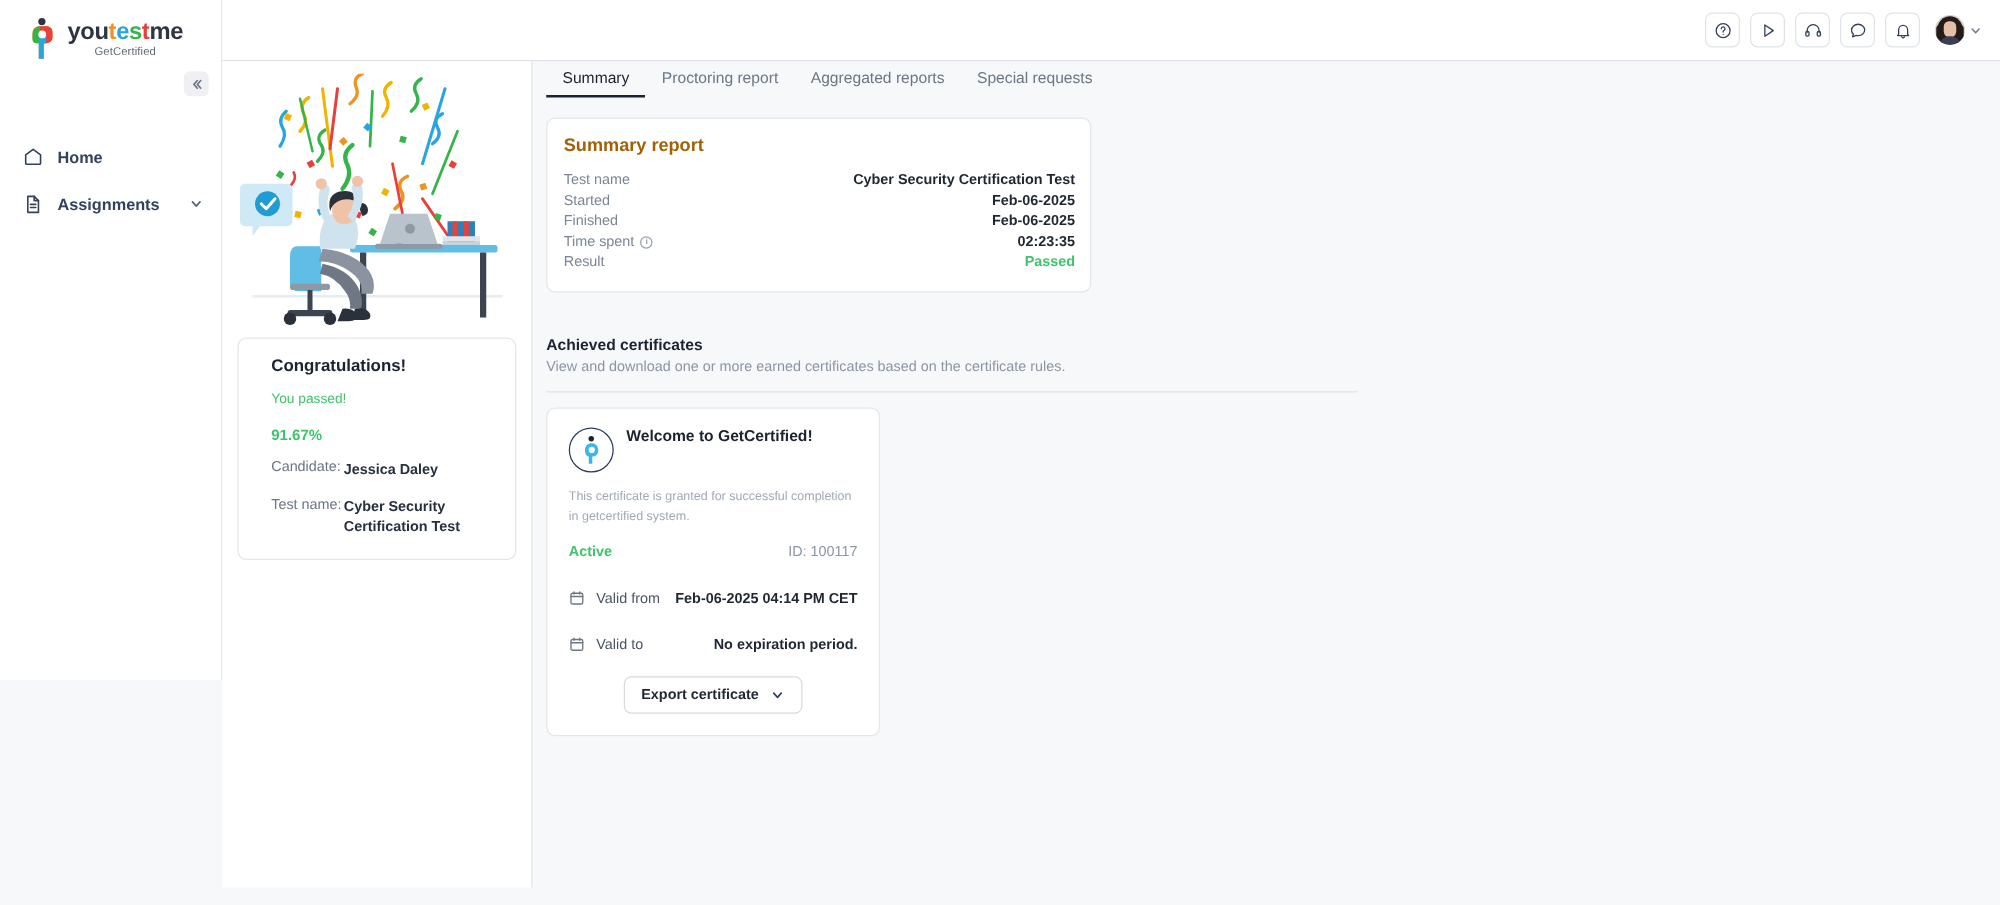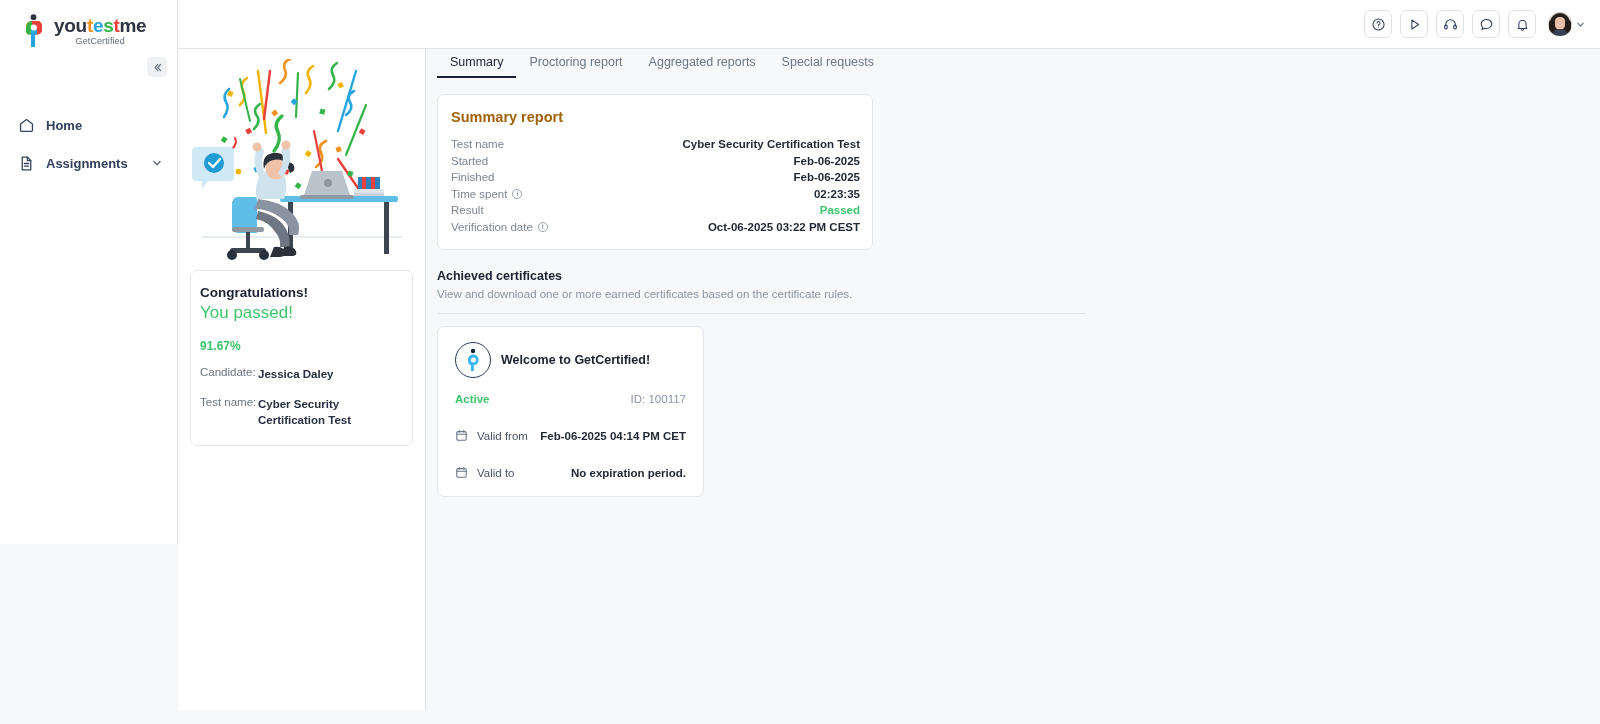--- a/index.html
+++ b/index.html
@@ -83,24 +83,24 @@
   
   .result-panel {
     width: 248px; flex: 0 0 248px; background: #fff;
     border-right: 1px solid #dfe3e8; height: 661px;
     padding: 10px 10px 0 10px;
   }
   .illu { width: 228px; height: 205px; display:block; margin: 0 auto; }
 
   .congrats-card {
     margin: 6px 2px 0 2px; border: 1px solid #e3e7ec; border-radius: 7px;
-    padding: 14px 14px 16px 9px;
+    padding: 14px 14px 16px 26px;
   }
   .congrats-title { font-size: 13.5px; font-weight: 700; color: #1b2230; }
-  .congrats-sub { font-size: 17px; color: #3fc46b; margin-top: 3px; }
+  .congrats-sub { font-size: 11px; color: #3fc46b; margin-top: 13px; }
   .congrats-score { font-size: 12px; color: #3fc46b; font-weight: 600; margin-top: 16px; }
   .kv { display: flex; margin-top: 13px; font-size: 11.5px; }
   .kv .k { width: 58px; flex: 0 0 58px; color: #6a7585; }
   .kv .v { color: #26303f; font-weight: 600; line-height: 1.45; }
 
   
   .report-area { flex: 1; position: relative; }
 
   .tabs {
     display: flex; gap: 0; height: 32px; align-items: flex-start;
@@ -134,21 +134,21 @@
 
   .ach-sec { position: absolute; left: 11px; top: 220px; width: 660px; }
   .ach-title { font-size: 12.5px; font-weight: 700; color: #1b2230; }
   .ach-desc { font-size: 11.5px; color: #8b95a3; margin-top: 5px; }
   .ach-divider { width: 649px; height: 1px; background: #dfe3e8; margin-top: 13px; }
 
   .cert-card {
     margin-top: 12px; width: 267px; border: 1px solid #e3e7ec; border-radius: 7px;
     background: #fff; padding: 15px 17px 17px 17px;
   }
-  .cert-head { display: flex; align-items: center; gap: 10px; }
+  .cert-head { display: flex; align-items: flex-start; gap: 10px; }
   .cert-logo {
     width: 36px; height: 36px; flex: 0 0 36px; border-radius: 50%;
     border: 1.5px solid #2b3a5e; display: flex; align-items: center; justify-content: center;
   }
   .cert-name { font-size: 12.5px; font-weight: 700; color: #1b2230; }
   .cert-desc { font-size: 10px; color: #a0a9b6; line-height: 1.55; margin-top: 12px; }
   .cert-status-row { display: flex; align-items: center; margin-top: 15px; font-size: 11.5px; }
   .cert-status { color: #3fc46b; font-weight: 600; }
   .cert-id { margin-left: auto; color: #8b95a3; }
   .cert-row { display: flex; align-items: center; margin-top: 24px; font-size: 11.5px; }
@@ -403,45 +403,39 @@
                 <i class="info-i">i</i>
               </span>
             <span class="val">02:23:35</span>
           </div>
           <div class="srow">
             <span class="lbl">
                 <span>Result</span>
               </span>
             <span class="val pass">Passed</span>
           </div>
-          <div class="srow">
-            <span class="lbl">
-                <span>Verification date</span>
-                <i class="info-i">i</i>
-              </span>
-            <span class="val">Oct-06-2025 03:22 PM CEST</span>
-          </div>
         </div>
 
         <div class="ach-sec">
           <div class="ach-title">Achieved certificates</div>
           <div class="ach-desc">View and download one or more earned certificates based on the certificate rules.</div>
           <div class="ach-divider"></div>
 
           <div class="cert-card">
             <div class="cert-head">
               <div class="cert-logo">
                 <svg width="20" height="24" viewBox="0 0 20 24">
                   <circle cx="10" cy="3" r="2.2" fill="#1b2230"></circle>
                   <path d="M5 12.2 C5 8.6 7.4 6.6 10.4 6.6 C13.6 6.6 15.6 9 15.6 12.1 C15.6 15.2 13.4 17.2 10.8 17.2 L10.8 23 L8 23 L8 17.2 C6.2 17 5 15 5 12.2 Z" fill="#39b6ec"></path>
                   <circle cx="10.4" cy="11.9" r="2.5" fill="#ffffff"></circle>
                 </svg>
               </div>
               <div class="cert-name">Welcome to GetCertified!</div>
             </div>
+            <div class="cert-desc">This certificate is granted for successful completion in getcertified system.</div>
             <div class="cert-status-row">
               <span class="cert-status">Active</span>
               <span class="cert-id">ID: 100117</span>
             </div>
             <div class="cert-row">
               <svg class="cal" viewBox="0 0 16 16" fill="none" stroke="currentColor" stroke-width="1.3" stroke-linecap="round" stroke-linejoin="round">
                 <rect x="2.2" y="3.2" width="11.6" height="10.6" rx="1.6"></rect>
                   <line x1="2.2" y1="6.4" x2="13.8" y2="6.4"></line>
                 <line x1="5.2" y1="1.8" x2="5.2" y2="4"></line>
                   <line x1="10.8" y1="1.8" x2="10.8" y2="4"></line>
@@ -452,19 +446,27 @@
             <div class="cert-row">
               <svg class="cal" viewBox="0 0 16 16" fill="none" stroke="currentColor" stroke-width="1.3" stroke-linecap="round" stroke-linejoin="round">
                 <rect x="2.2" y="3.2" width="11.6" height="10.6" rx="1.6"></rect>
                   <line x1="2.2" y1="6.4" x2="13.8" y2="6.4"></line>
                 <line x1="5.2" y1="1.8" x2="5.2" y2="4"></line>
                   <line x1="10.8" y1="1.8" x2="10.8" y2="4"></line>
               </svg>
               <span class="rl">Valid to</span>
               <span class="rv">No expiration period.</span>
             </div>
+            <div class="export-wrap">
+              <button class="export-btn">
+                <span>Export certificate</span>
+                <svg class="chev" viewBox="0 0 16 16" fill="none" stroke="currentColor" stroke-width="1.8" stroke-linecap="round" stroke-linejoin="round">
+                  <polyline points="4,6 8,10.5 12,6"></polyline>
+                </svg>
+              </button>
+            </div>
           </div>
         </div>
 
       </section>
     </div>
   </div>
 </div>
 
 </body></html>

